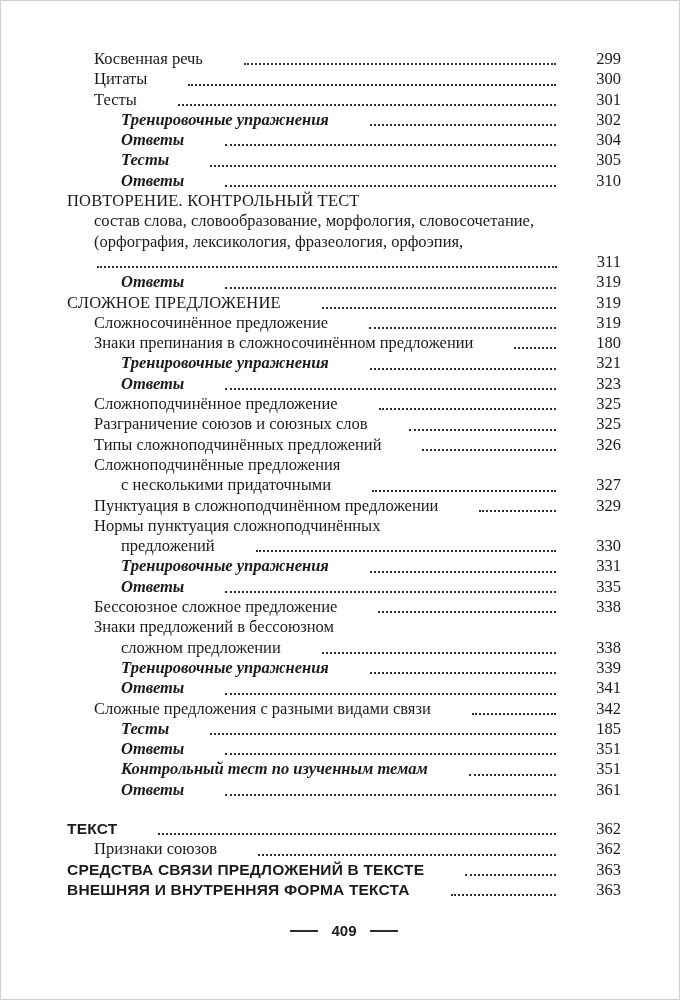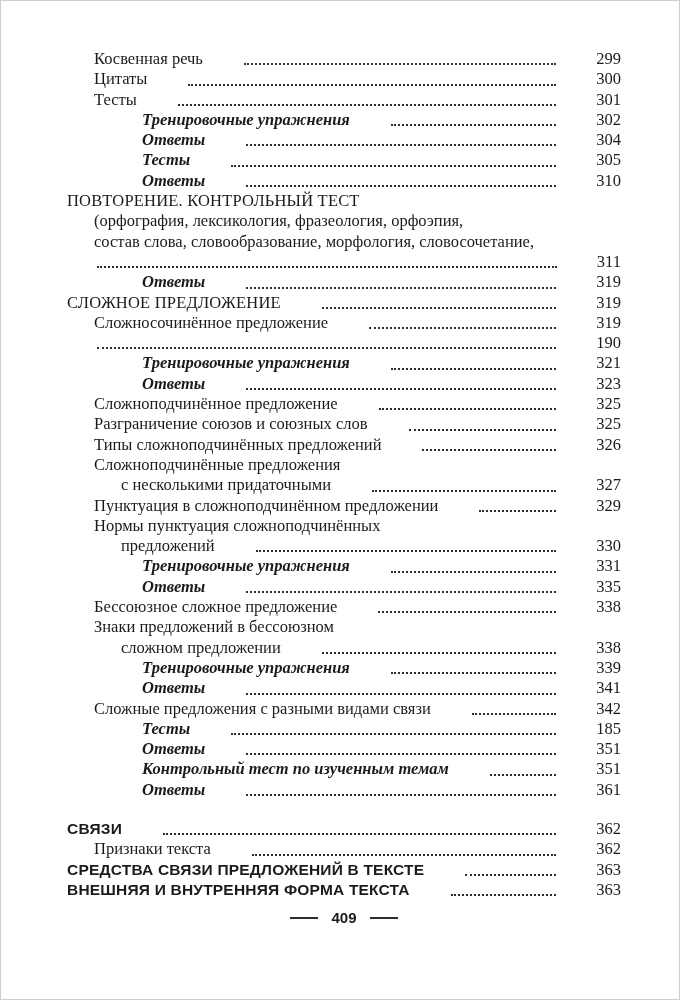--- a/index.html
+++ b/index.html
@@ -32,29 +32,29 @@
   .dots {
     flex: 1 1 auto;
     min-width: 6px;
     margin: 0 2px 0 3px;
     border-bottom: 2px dotted #2e2e2e;
     transform: translateY(-4px);
   }
   .pagenum { white-space: nowrap; }
   .s-normal { }
   .s-caps { letter-spacing: 0.2px; }
-  .s-italic { font-style: italic; font-weight: bold; margin-left: 21px; }
+  .s-italic { font-style: italic; font-weight: bold; }
   .s-caps-bold {
     font-family: "Liberation Sans", sans-serif;
     font-weight: bold;
     font-size: 15.5px;
     letter-spacing: 0.2px;
   }
   .footer {
-    margin-top: 9px;
+    margin-top: 22px;
     display: flex;
     align-items: center;
     justify-content: center;
     gap: 13px;
   }
   .footer .rule { width: 28px; height: 2px; background: #2e2e2e; }
   .footer .pnum {
     font-family: "Liberation Sans", sans-serif;
     font-weight: bold;
     font-size: 15px;
@@ -97,47 +97,48 @@
       </div>
       <div class="toc-row ind-2">
         <span class="label s-italic">Ответы</span>
         <span class="dots"></span>
         <span class="pagenum">310</span>
       </div>
       <div class="toc-row ind-0">
         <span class="label s-caps">ПОВТОРЕНИЕ. КОНТРОЛЬНЫЙ ТЕСТ</span>
       </div>
       <div class="toc-row ind-1">
+        <span class="label s-normal">состав слова, словообразование, морфология, словосочетание,</span>
+      </div>
+      <div class="toc-row ind-1">
         <span class="label s-normal">(орфография, лексикология, фразеология, орфоэпия,</span>
       </div>
       <div class="toc-row ind-1">
-        <span class="label s-normal">состав слова, словообразование, морфология, словосочетание,</span>
-      </div>
-      <div class="toc-row ind-1">
         <span class="dots"></span>
         <span class="pagenum">311</span>
       </div>
       <div class="toc-row ind-2">
         <span class="label s-italic">Ответы</span>
         <span class="dots"></span>
         <span class="pagenum">319</span>
       </div>
       <div class="toc-row ind-0">
         <span class="label s-caps">СЛОЖНОЕ ПРЕДЛОЖЕНИЕ</span>
         <span class="dots"></span>
         <span class="pagenum">319</span>
       </div>
       <div class="toc-row ind-1">
         <span class="label s-normal">Сложносочинённое предложение</span>
         <span class="dots"></span>
         <span class="pagenum">319</span>
       </div>
       <div class="toc-row ind-1">
-        <span class="dots"></span>
-        <span class="pagenum">190</span>
+        <span class="label s-normal">Знаки препинания в сложносочинённом предложении</span>
+        <span class="dots"></span>
+        <span class="pagenum">180</span>
       </div>
       <div class="toc-row ind-2">
         <span class="label s-italic">Тренировочные упражнения</span>
         <span class="dots"></span>
         <span class="pagenum">321</span>
       </div>
       <div class="toc-row ind-2">
         <span class="label s-italic">Ответы</span>
         <span class="dots"></span>
         <span class="pagenum">323</span>
@@ -230,26 +231,26 @@
         <span class="label s-italic">Контрольный тест по изученным темам</span>
         <span class="dots"></span>
         <span class="pagenum">351</span>
       </div>
       <div class="toc-row ind-2">
         <span class="label s-italic">Ответы</span>
         <span class="dots"></span>
         <span class="pagenum">361</span>
       </div>
       <div class="toc-row ind-0 gap-before">
-        <span class="label s-caps-bold">СВЯЗИ</span>
+        <span class="label s-caps-bold">ТЕКСТ</span>
         <span class="dots"></span>
         <span class="pagenum">362</span>
       </div>
       <div class="toc-row ind-1">
-        <span class="label s-normal">Признаки текста</span>
+        <span class="label s-normal">Признаки союзов</span>
         <span class="dots"></span>
         <span class="pagenum">362</span>
       </div>
       <div class="toc-row ind-0">
         <span class="label s-caps-bold">СРЕДСТВА СВЯЗИ ПРЕДЛОЖЕНИЙ В ТЕКСТЕ</span>
         <span class="dots"></span>
         <span class="pagenum">363</span>
       </div>
       <div class="toc-row ind-0">
         <span class="label s-caps-bold">ВНЕШНЯЯ И ВНУТРЕННЯЯ ФОРМА ТЕКСТА</span>

